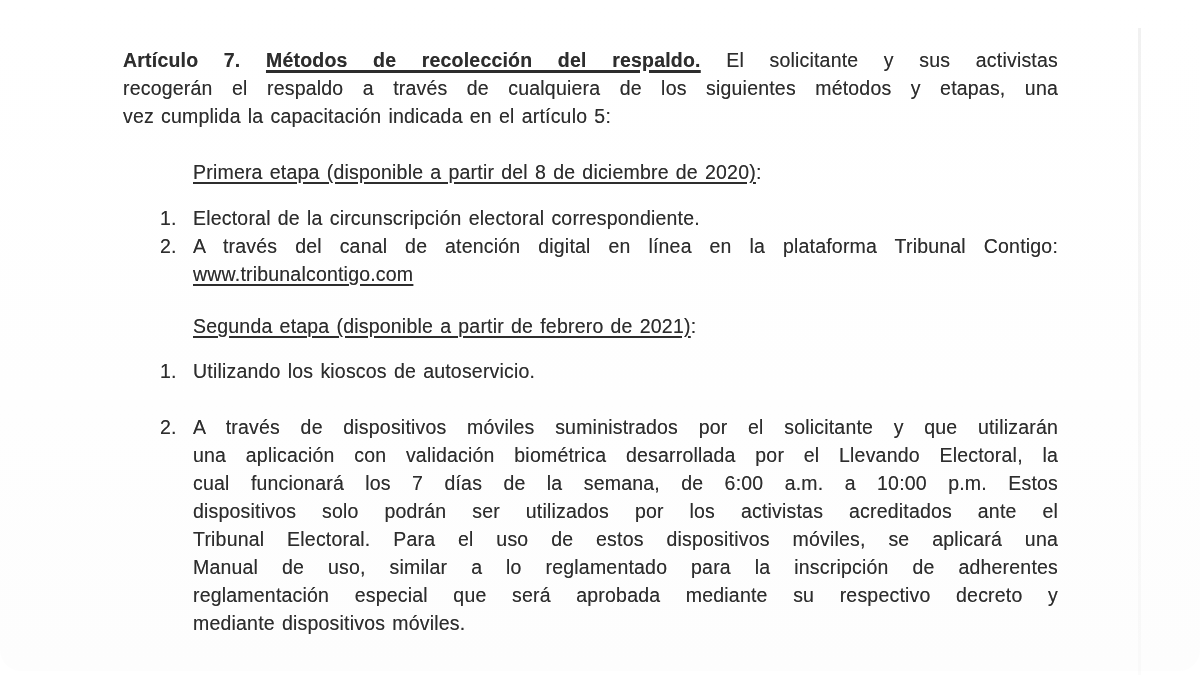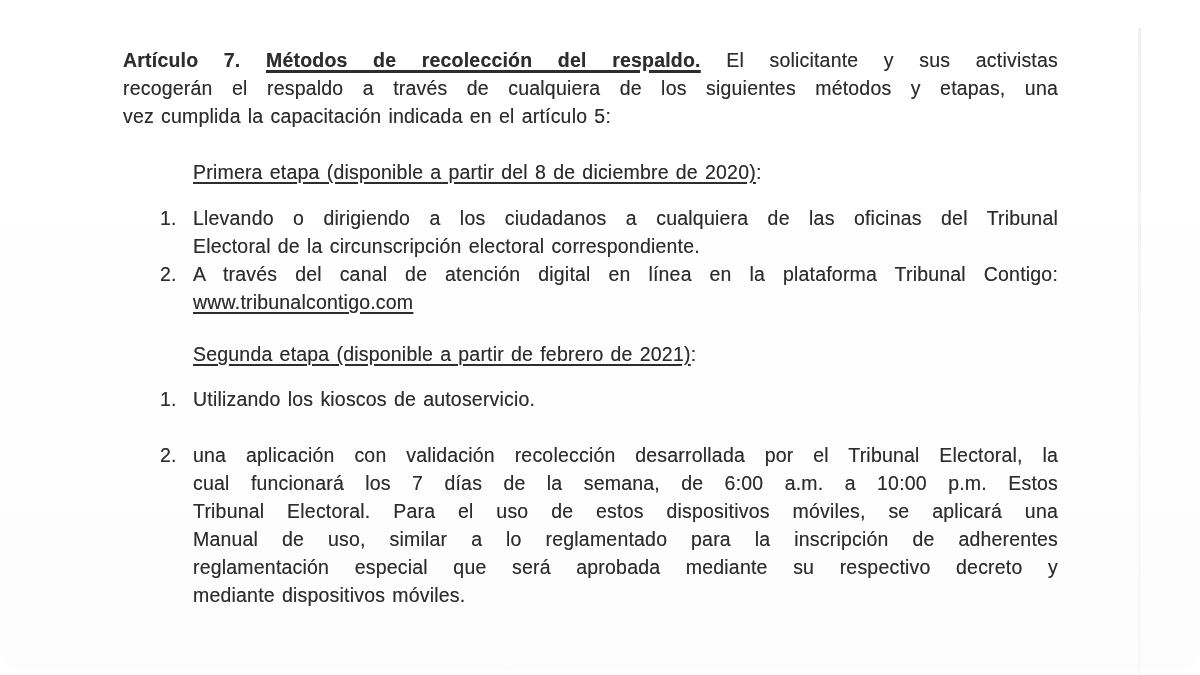--- a/index.html
+++ b/index.html
@@ -88,43 +88,44 @@
       <div class="jline endline">vez cumplida la capacitación indicada en el artículo 5:</div>
     </div>
 
     <div class="heading">
       <span class="u">Primera etapa (disponible a partir del 8 de diciembre de 2020)</span><span>:</span>
     </div>
 
     <div class="olist">
       <div class="item">
         <span class="num">1.</span>
-        <div class="jline">Llevando o dirigiendo a los ciudadanos a cualquiera de las oficinas del Tribunal</div>
         <div class="jline endline">Electoral de la circunscripción electoral correspondiente.</div>
       </div>
       <div class="item">
         <span class="num">2.</span>
         <div class="jline">A través del canal de atención digital en línea en la plataforma Tribunal Contigo:</div>
         <div class="jline endline u">www.tribunalcontigo.com</div>
       </div>
     </div>
 
     <div class="heading heading2">
       <span class="u">Segunda etapa (disponible a partir de febrero de 2021)</span><span>:</span>
     </div>
 
     <div class="olist olist2">
       <div class="item">
         <span class="num">1.</span>
         <div class="jline endline">Utilizando los kioscos de autoservicio.</div>
       </div>
       <div class="item item-gap">
         <span class="num">2.</span>
-        <div class="jline">una aplicación con validación recolección desarrollada por el Tribunal Electoral, la</div>
+        <div class="jline">A través de dispositivos móviles suministrados por el solicitante y que utilizarán</div>
+        <div class="jline">una aplicación con validación biométrica desarrollada por el Llevando Electoral, la</div>
         <div class="jline">cual funcionará los 7 días de la semana, de 6:00 a.m. a 10:00 p.m. Estos</div>
+        <div class="jline">dispositivos solo podrán ser utilizados por los activistas acreditados ante el</div>
         <div class="jline">Tribunal Electoral. Para el uso de estos dispositivos móviles, se aplicará una</div>
         <div class="jline">Manual de uso, similar a lo reglamentado para la inscripción de adherentes</div>
         <div class="jline">reglamentación especial que será aprobada mediante su respectivo decreto y</div>
         <div class="jline endline">mediante dispositivos móviles.</div>
       </div>
     </div>
 
   </div>
 
   <div class="edge-shadow"></div>

